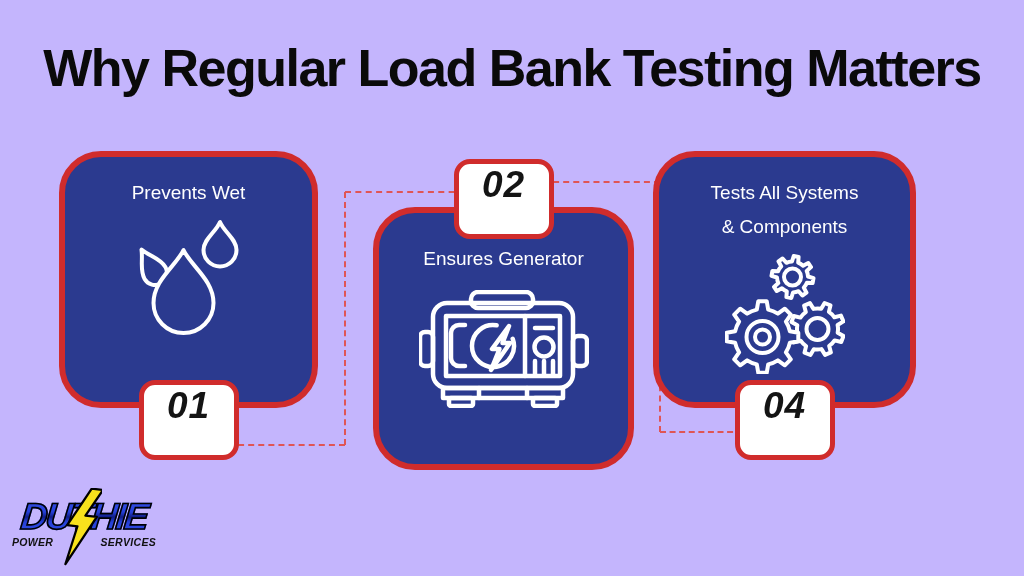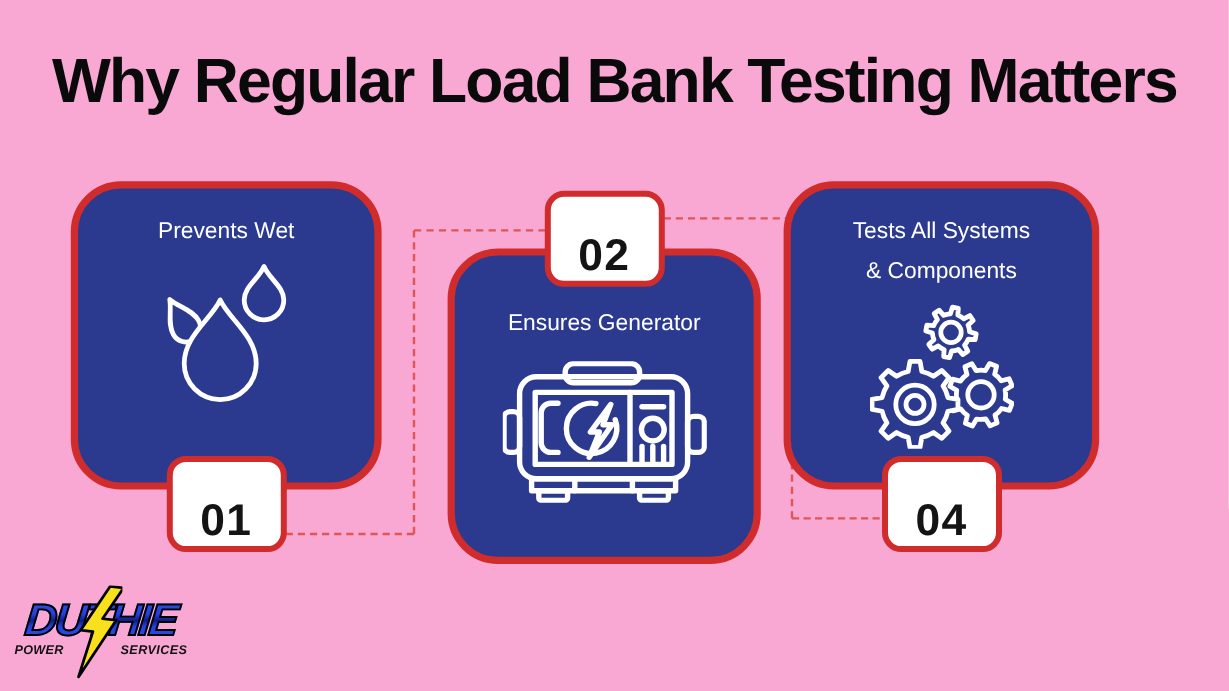--- a/index.html
+++ b/index.html
@@ -1,18 +1,18 @@
 <!DOCTYPE html>
 <html style="--card-blue: #2b3a8f; --border-red: #d02c2c; --connector-red: #e05555; --card-text: #ffffff; --logo-blue: #2540d8; --logo-yellow: #f8e11c;"><head>
 <meta charset="utf-8">
 <style>
   html,body{margin:0;padding:0;}
   body{width:1024px;height:576px;overflow:hidden;background:#ffffff;
        font-family:"Liberation Sans","DejaVu Sans",sans-serif;}
-  .canvas{position:relative;width:1024px;height:576px;background:#f9a8d4;}
+  .canvas{position:relative;width:1024px;height:576px;background:#c4b5fd;}
 
   
   .title{position:absolute;left:0;top:38px;width:1024px;text-align:center;
          font-size:52px;font-weight:bold;letter-spacing:-1.5px;color:#0a0a0a;
          margin:0;}
 
   
   .conn{position:absolute;}
   .conn.h{border-top:2px dashed var(--connector-red,#e05555);height:0;}
   .conn.v{border-left:2px dashed var(--connector-red,#e05555);width:0;}
@@ -20,38 +20,38 @@
   
   .card{position:absolute;background:var(--card-blue,#2b3a8f);
         border:6px solid var(--border-red,#d02c2c);border-radius:42px;
         box-sizing:border-box;text-align:center;}
   .card1{left:59px;top:151px;width:259px;height:257px;}
   .card2{left:373px;top:207px;width:261px;height:263px;}
   .card3{left:653px;top:151px;width:263px;height:257px;}
   .card-title{color:var(--card-text,#ffffff);font-size:19px;font-weight:normal;
               line-height:34px;}
   .card1 .card-title,.card3 .card-title{margin-top:19px;}
-  .card2 .card-title{margin-top:40px;}
+  .card2 .card-title{margin-top:29px;}
   .icon-wrap{display:flex;justify-content:center;}
   .card1 .icon-wrap{margin-top:6px;}
   .card2 .icon-wrap{margin-top:14px;}
   .card3 .icon-wrap{margin-top:8px;}
   .icon-svg{display:block;}
   .icon-svg *{stroke:#ffffff;stroke-linecap:round;stroke-linejoin:round;}
   .drops path{stroke-width:4px;fill:var(--card-blue,#2b3a8f);}
   .gears path,.gears circle{stroke-width:4px;fill:var(--card-blue,#2b3a8f);}
   .gears circle{fill:none;}
   .gen *{stroke-width:4.5px;fill:none;}
 
   
   .badge{position:absolute;left:50%;transform:translateX(-50%);
          width:100px;height:80px;background:#ffffff;
          border:5px solid var(--border-red,#d02c2c);border-radius:16px;
-         box-sizing:border-box;display:flex;align-items:flex-end;justify-content:center;
-         z-index:5;}
+         box-sizing:border-box;display:flex;align-items:flex-start;justify-content:center;
+         z-index:5;font-style:italic;}
   .badge span{font-size:37px;font-weight:bold;color:#141414;letter-spacing:1px;}
   .badge-bottom{bottom:-58px;}
   .badge-top{top:-54px;}
 
   
   .logo{position:absolute;left:10px;top:494px;width:150px;height:72px;}
   .logo-word{position:absolute;left:0;top:2px;width:148px;text-align:center;
              font-size:37px;font-weight:bold;font-style:italic;letter-spacing:-2px;
              transform:skewX(-6deg);
              background:linear-gradient(180deg,#3a55ea 0%,#2540d8 38%,#101d86 50%,#2540d8 62%,#3a55ea 100%);

